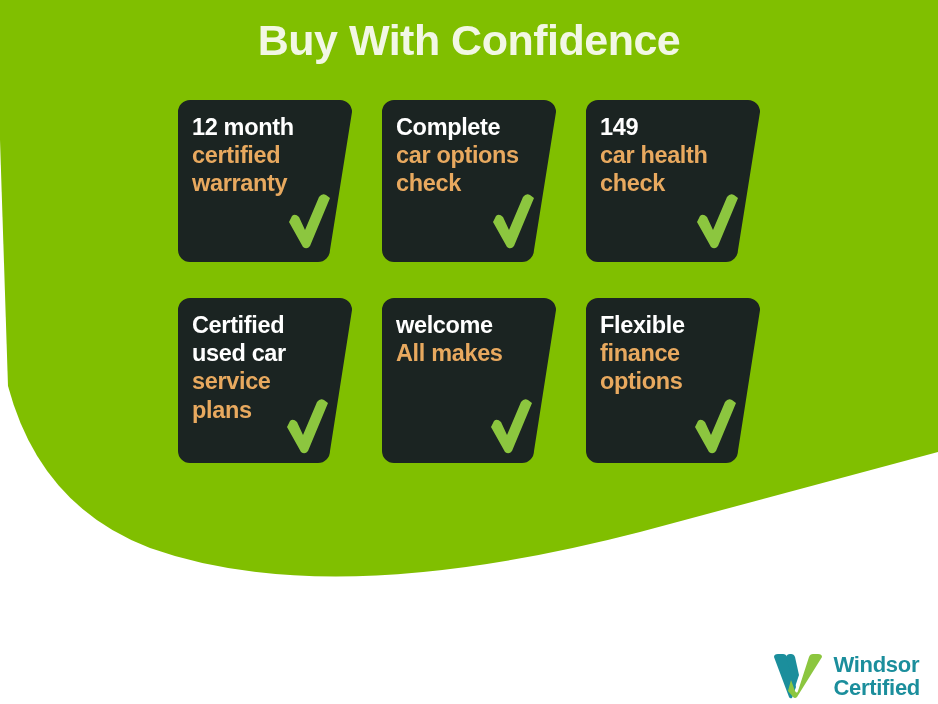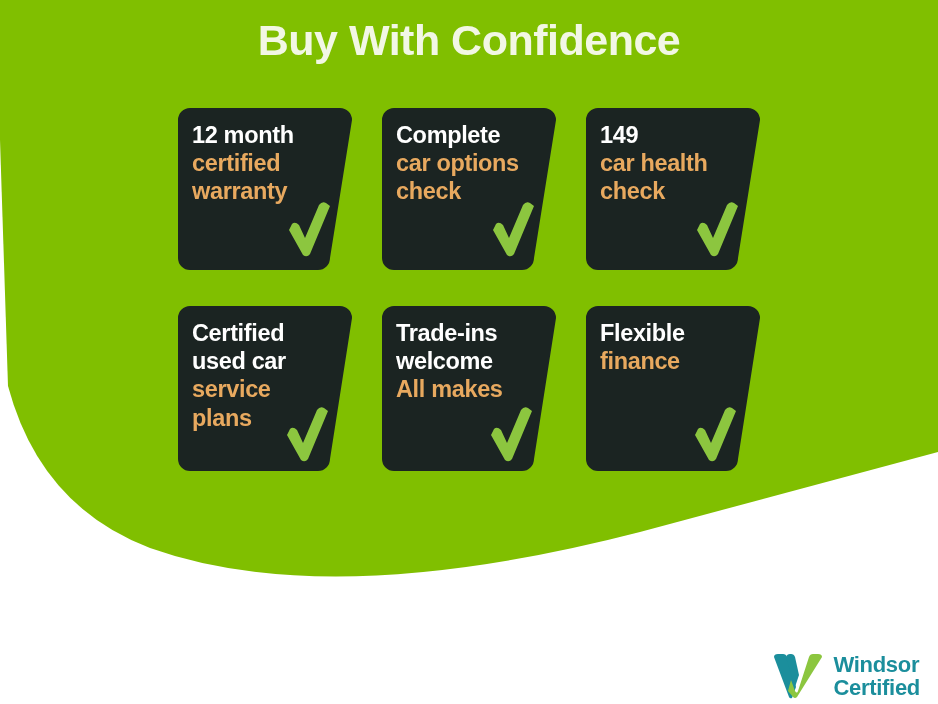--- a/index.html
+++ b/index.html
@@ -36,21 +36,21 @@
     font-size: 43px;
     font-weight: bold;
     letter-spacing: -0.5px;
     line-height: 1.15;
   }
 
   
   #card-grid {
     position: absolute;
     left: 178px;
-    top: 108px;
+    top: 100px;
     width: 580px;
     z-index: 3;
     display: grid;
     grid-template-columns: repeat(3, 174px);
     grid-template-rows: 162px 165px;
     column-gap: 30px;
     row-gap: 36px;
   }
 
   .card {
@@ -180,36 +180,36 @@
     <svg class="check-icon" viewBox="0 0 46 56">
       <path d="M3,28 L6,22 Q9,19 13,23 L19,36 L33,3 Q36,-1 40,1 L44,4 L24,52 Q21,56 17,53 Z" fill="#8cc63f"></path>
     </svg>
   </div>
 
   <div class="card row2">
     <svg class="card-bg" viewBox="0 0 174 165" preserveAspectRatio="none">
       <path d="M12,0 H162 A12,12 0 0 1 174,12 L152,153 A12,12 0 0 1 140,165 H12 A12,12 0 0 1 0,153 V12 A12,12 0 0 1 12,0 Z" fill="#1b2422"></path>
     </svg>
     <div class="card-body">
-      <div class="card-line line-white">Trade-ins</div>
       <div class="card-line line-white">welcome</div>
       <div class="card-line line-accent">All makes</div>
     </div>
     <svg class="check-icon" viewBox="0 0 46 56">
       <path d="M3,28 L6,22 Q9,19 13,23 L19,36 L33,3 Q36,-1 40,1 L44,4 L24,52 Q21,56 17,53 Z" fill="#8cc63f"></path>
     </svg>
   </div>
 
   <div class="card row2">
     <svg class="card-bg" viewBox="0 0 174 165" preserveAspectRatio="none">
       <path d="M12,0 H162 A12,12 0 0 1 174,12 L152,153 A12,12 0 0 1 140,165 H12 A12,12 0 0 1 0,153 V12 A12,12 0 0 1 12,0 Z" fill="#1b2422"></path>
     </svg>
     <div class="card-body">
       <div class="card-line line-white">Flexible</div>
       <div class="card-line line-accent">finance</div>
+      <div class="card-line line-accent">options</div>
     </div>
     <svg class="check-icon" viewBox="0 0 46 56">
       <path d="M3,28 L6,22 Q9,19 13,23 L19,36 L33,3 Q36,-1 40,1 L44,4 L24,52 Q21,56 17,53 Z" fill="#8cc63f"></path>
     </svg>
   </div>
 
 </div>
 
 <div id="logo">
   <svg id="logo-mark" viewBox="0 0 52 46">

